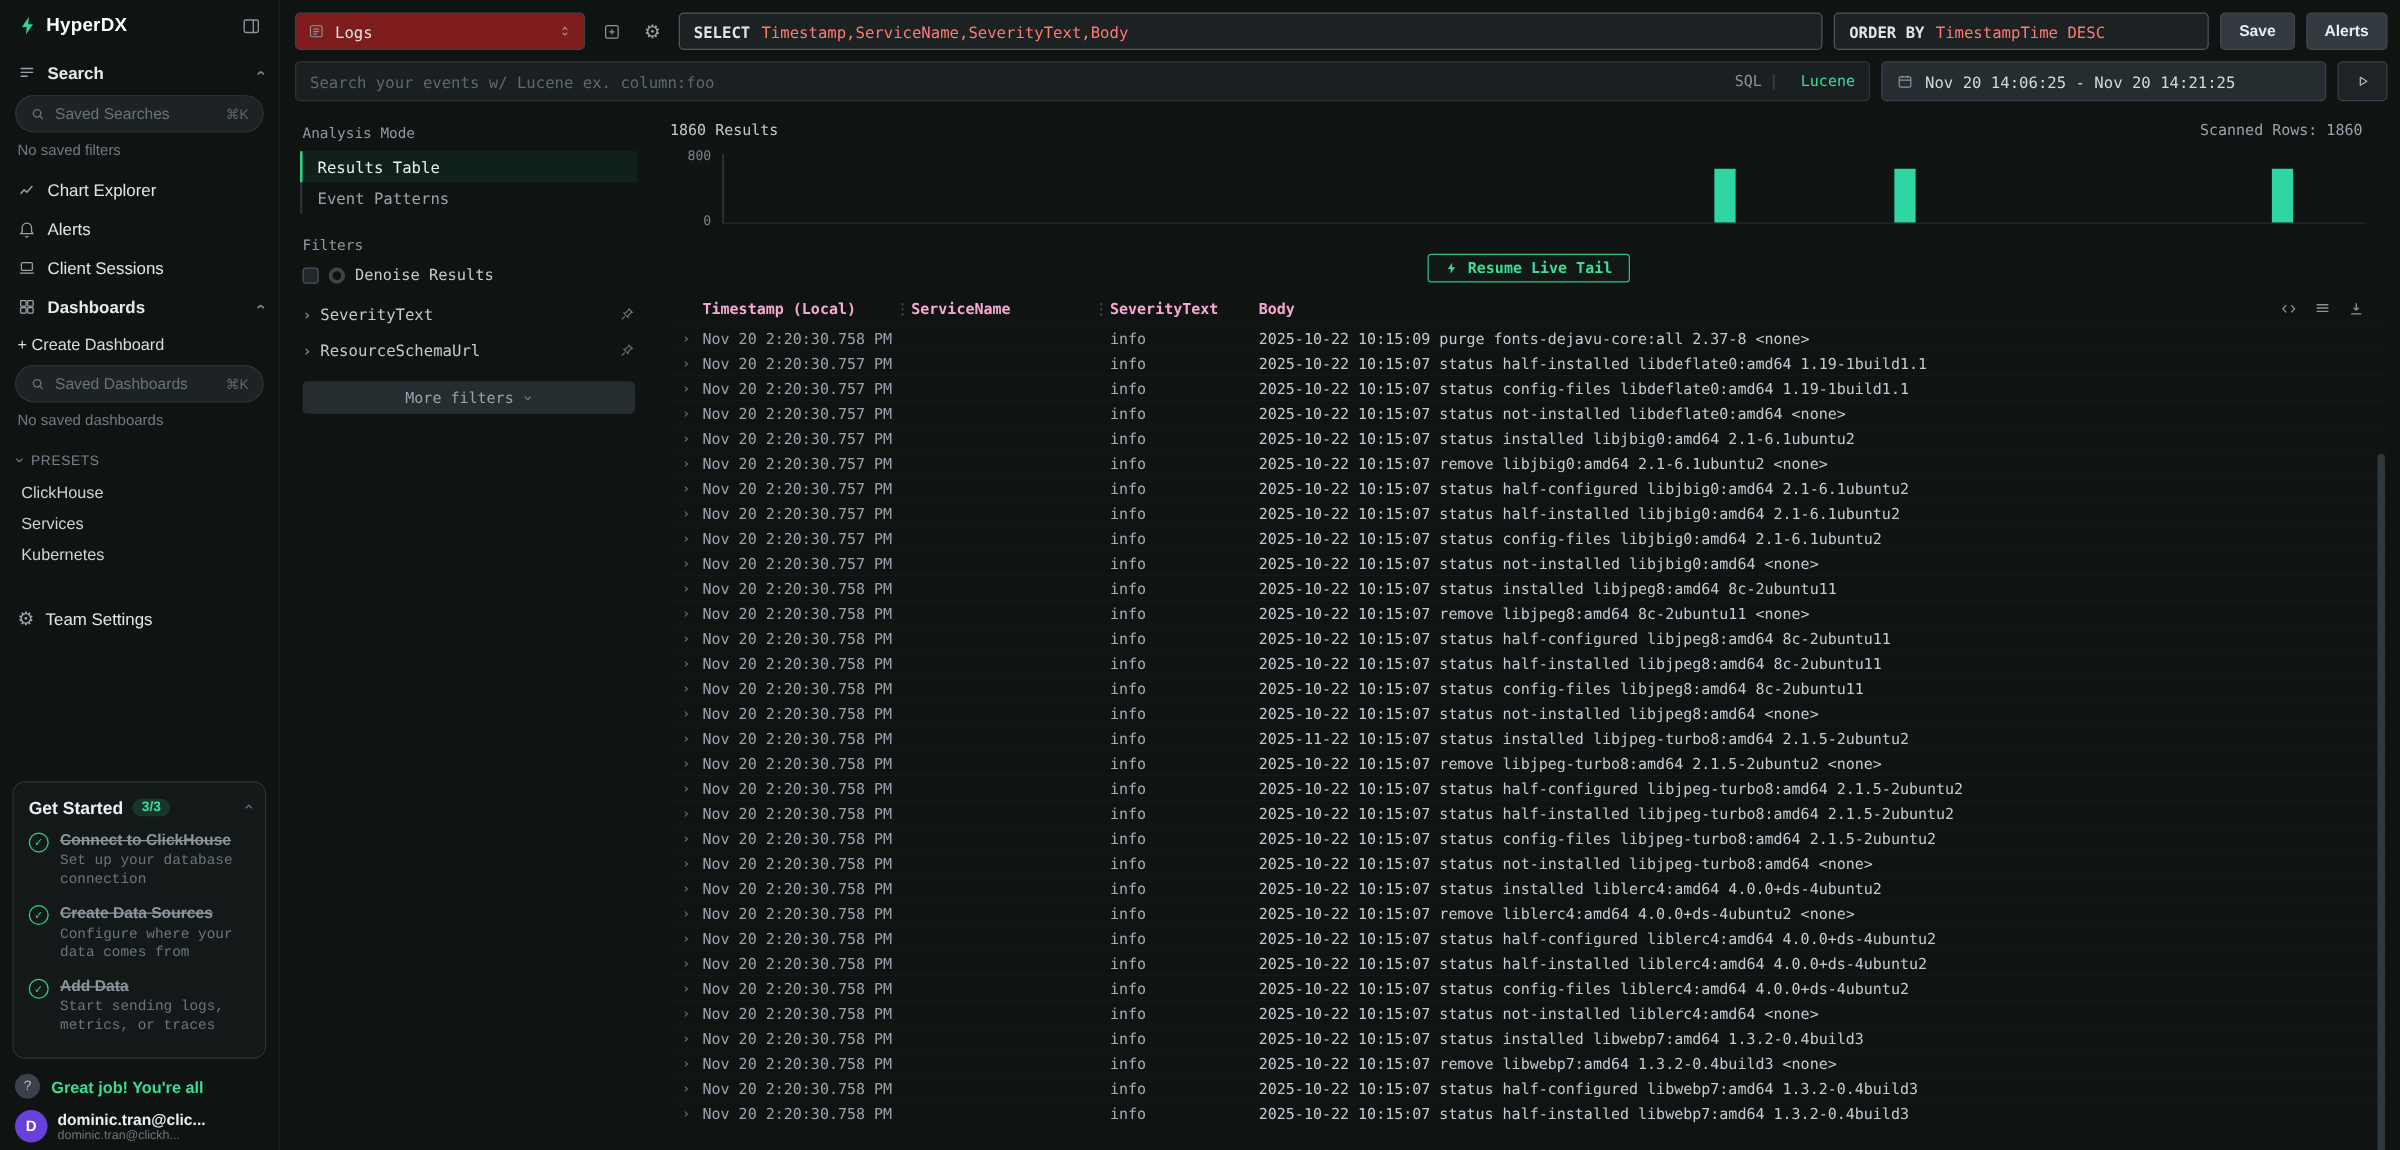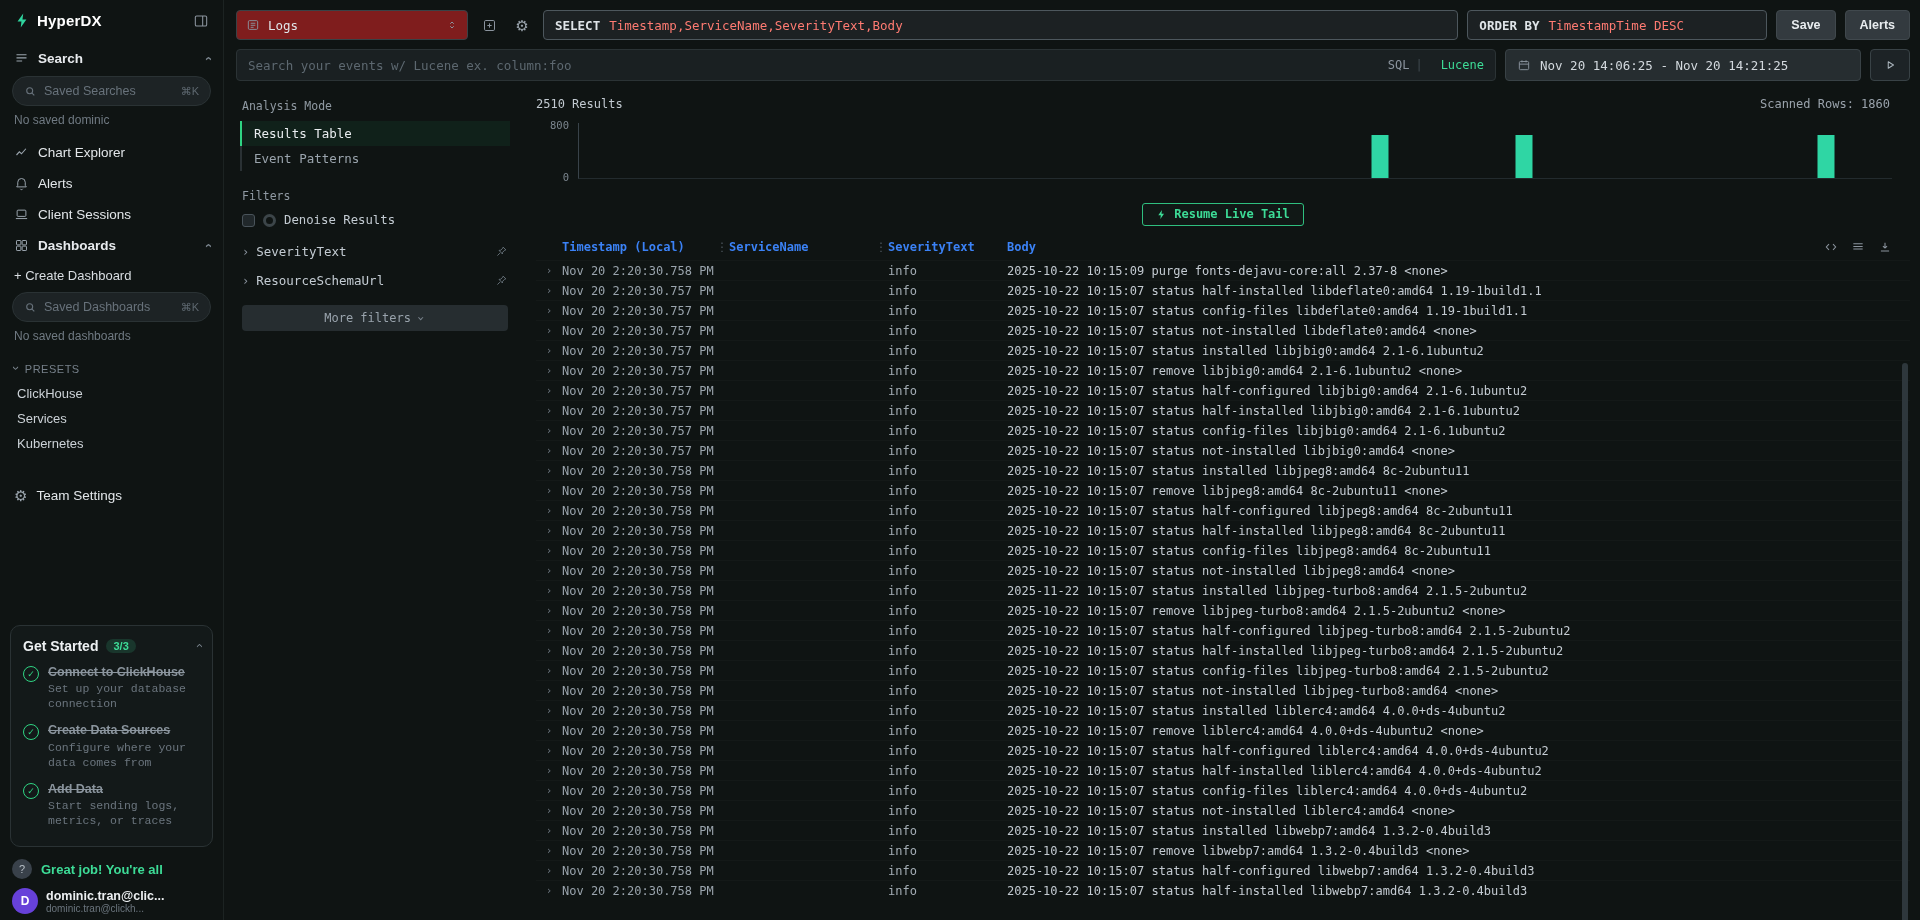--- a/index.html
+++ b/index.html
@@ -93,21 +93,21 @@
   .ylab .y0 { position:absolute; top:-4px; right:9px; }
   .ylab .y1 { position:absolute; bottom:-4px; right:9px; }
   .plot { flex:1; position:relative; height:56px; border-left:1px solid #39434a; border-bottom:1px solid #232b2e; }
   .bar { position:absolute; bottom:0; width:17px; transform:translateX(-50%); cursor:pointer; }
   .xlabs { position:relative; height:16px; margin:5px 18px 0 42px; font-size:10.5px; color:#848e97; }
   .xtick { position:absolute; top:0; white-space:nowrap; }
   .xtick.center { transform:translateX(-50%); }
   .xtick.right { transform:translateX(-100%); }
   .lt-row { display:flex; justify-content:center; margin:24px 0 12px; }
   .lt-btn { display:flex; align-items:center; gap:7px; border:1px solid #2fbf7f; color:#3ddc97; background:rgba(24,36,30,.3); border-radius:3px; padding:3px 13px 4px; font-family:"DejaVu Sans Mono", monospace; font-size:12px; font-weight:700; cursor:pointer; }
-  .thead { display:flex; align-items:center; padding:2px 18px 6px 0; font-size:12px; font-weight:700; color:#3b82f6; }
+  .thead { display:flex; align-items:center; padding:2px 18px 6px 0; font-size:12px; font-weight:700; color:#f9a8d4; }
   .c-chev { width:26px; flex:none; text-align:center; color:#6e7881; font-size:11px; }
   .c-ts { width:167px; flex:none; }
   .c-svc { width:159px; flex:none; }
   .c-sev { width:119px; flex:none; }
   .c-body { flex:1; min-width:0; white-space:nowrap; overflow:hidden; }
   .th { position:relative; }
   .th.sep::before { content:"⋮"; position:absolute; left:-13px; top:0; color:#4e575f; font-weight:400; }
   .tools { margin-left:auto; display:flex; align-items:center; gap:13px; color:#8b949e; }
   .tools svg { cursor:pointer; }
   .tbody { flex:1; min-height:0; overflow:hidden; }
@@ -145,21 +145,21 @@
     </div>
 
     <div class="pill-input">
       <svg width="13" height="13" viewBox="0 0 24 24" fill="none" stroke="#68727b" stroke-width="2">
           <circle cx="10.5" cy="10.5" r="5.5"></circle>
           <path d="M14.8 14.8 19 19"></path>
         </svg>
       <span class="ph">Saved Searches</span>
       <span class="kbd">⌘K</span>
     </div>
-    <div class="note">No saved dominic</div>
+    <div class="note">No saved filters</div>
 
     <div class="side-item">
       <svg class="icon" width="15" height="15" viewBox="0 0 24 24" fill="none" stroke="currentColor" stroke-width="1.8">
           <path d="M4 16l4.5-5 3.5 3 7-8"></path>
         </svg>
       <span>Chart Explorer</span>
     </div>
     <div class="side-item">
       <svg class="icon" width="15" height="15" viewBox="0 0 24 24" fill="none" stroke="currentColor" stroke-width="1.6">
           <path d="M18 15v-5a6 6 0 1 0-12 0v5l-1.7 2.4h15.4z"></path>
@@ -344,21 +344,21 @@
             </svg>
         </div>
         <button class="more-filters">
           <span>More filters</span>
           <span class="chev down">›</span>
         </button>
       </div>
 
       <div class="results">
         <div class="rtop">
-          <span>2510 Results</span>
+          <span>1860 Results</span>
           <span class="scanned">Scanned Rows: 1860</span>
         </div>
 
         <div class="chart">
           <div class="ylab">
             <span class="y0">800</span>
             <span class="y1">0</span>
           </div>
           <div class="plot">
               <div class="bar" style="left: 61%; height: 77.5%; background: rgb(47, 214, 164);"></div>

